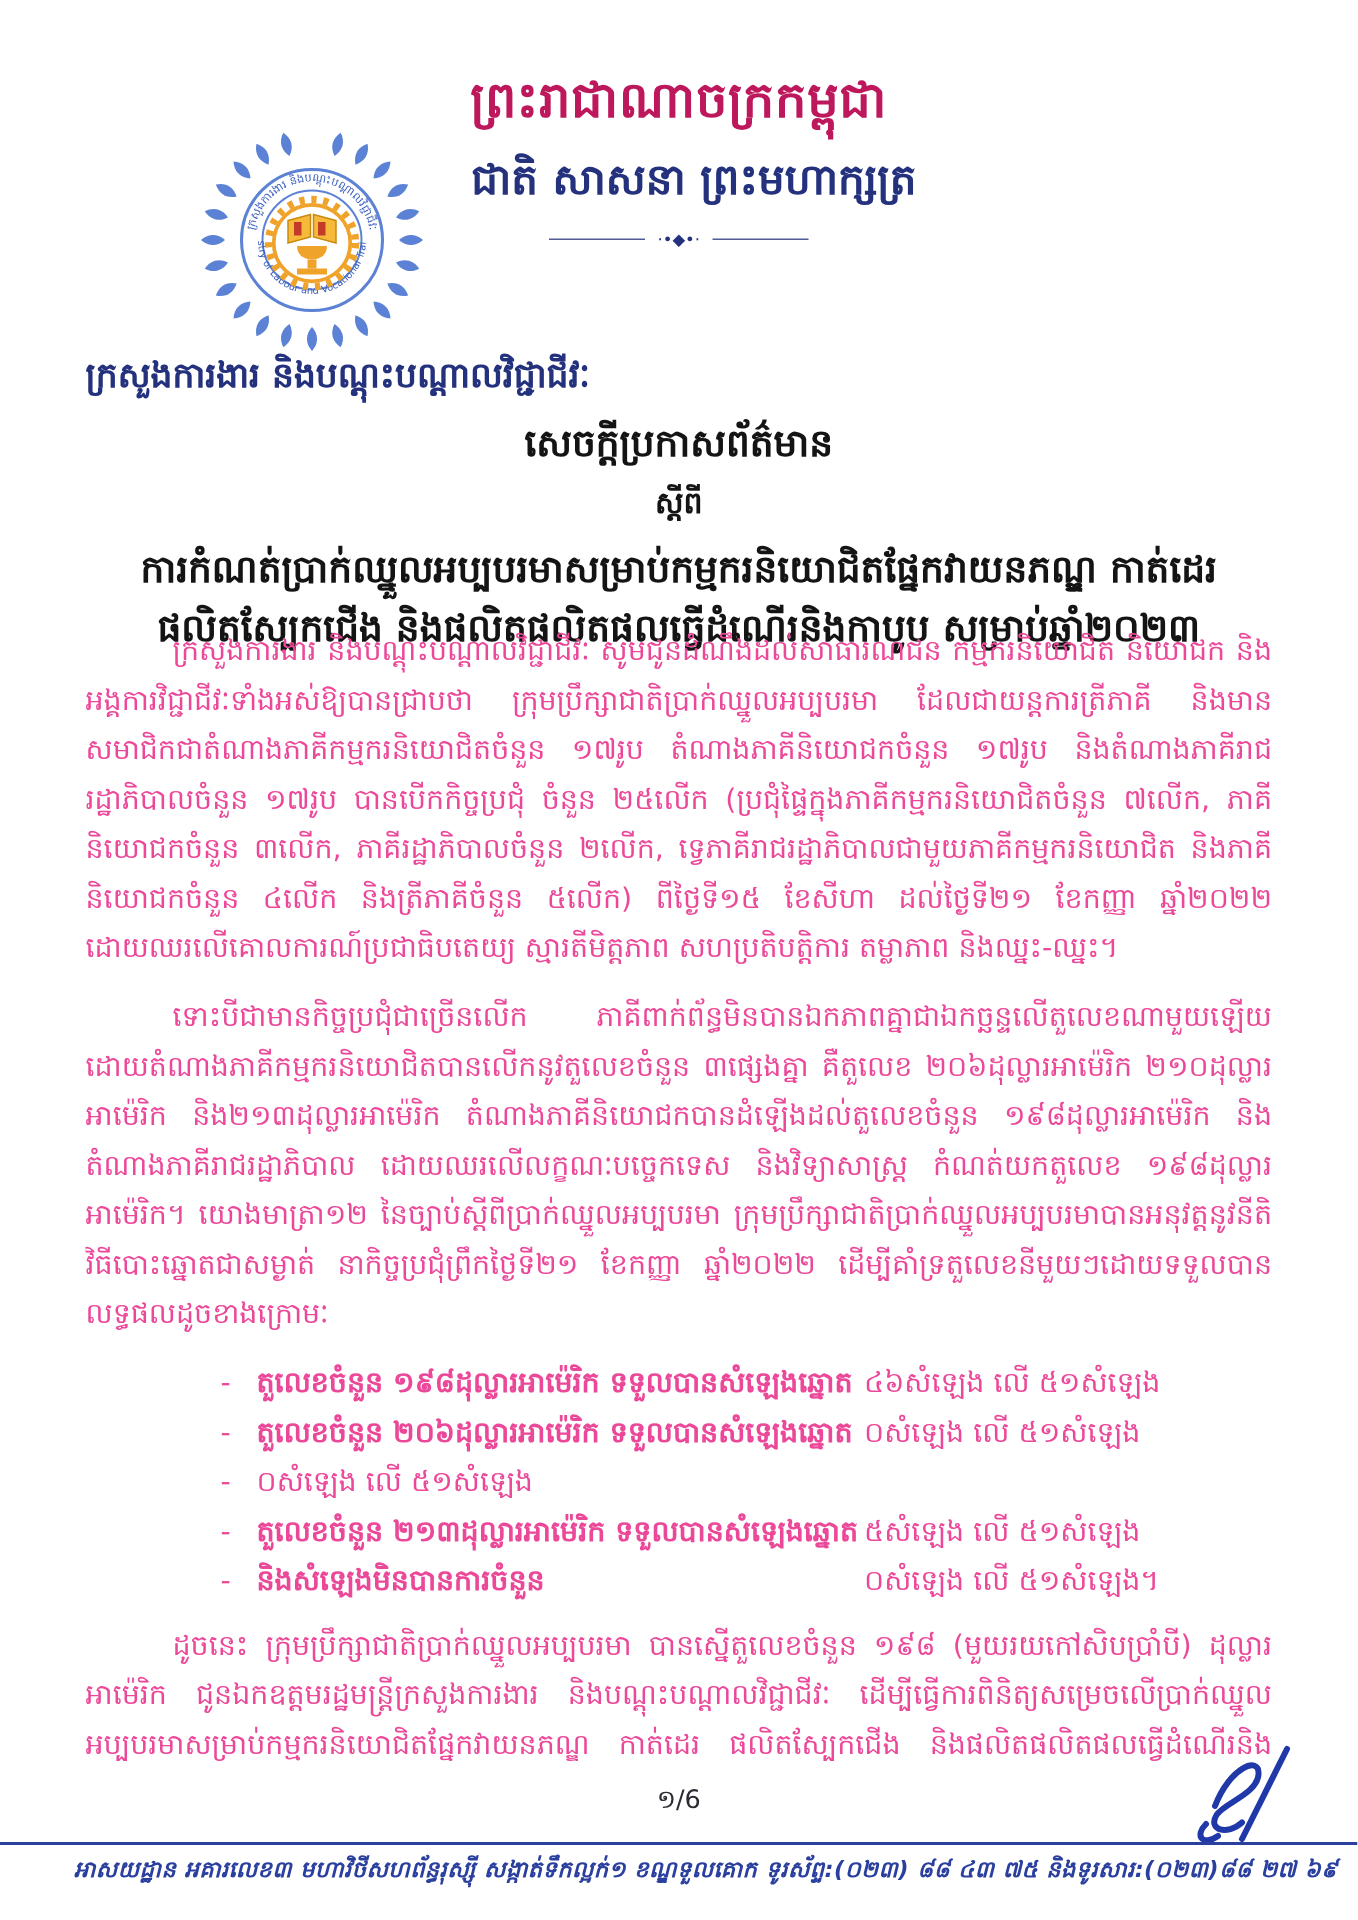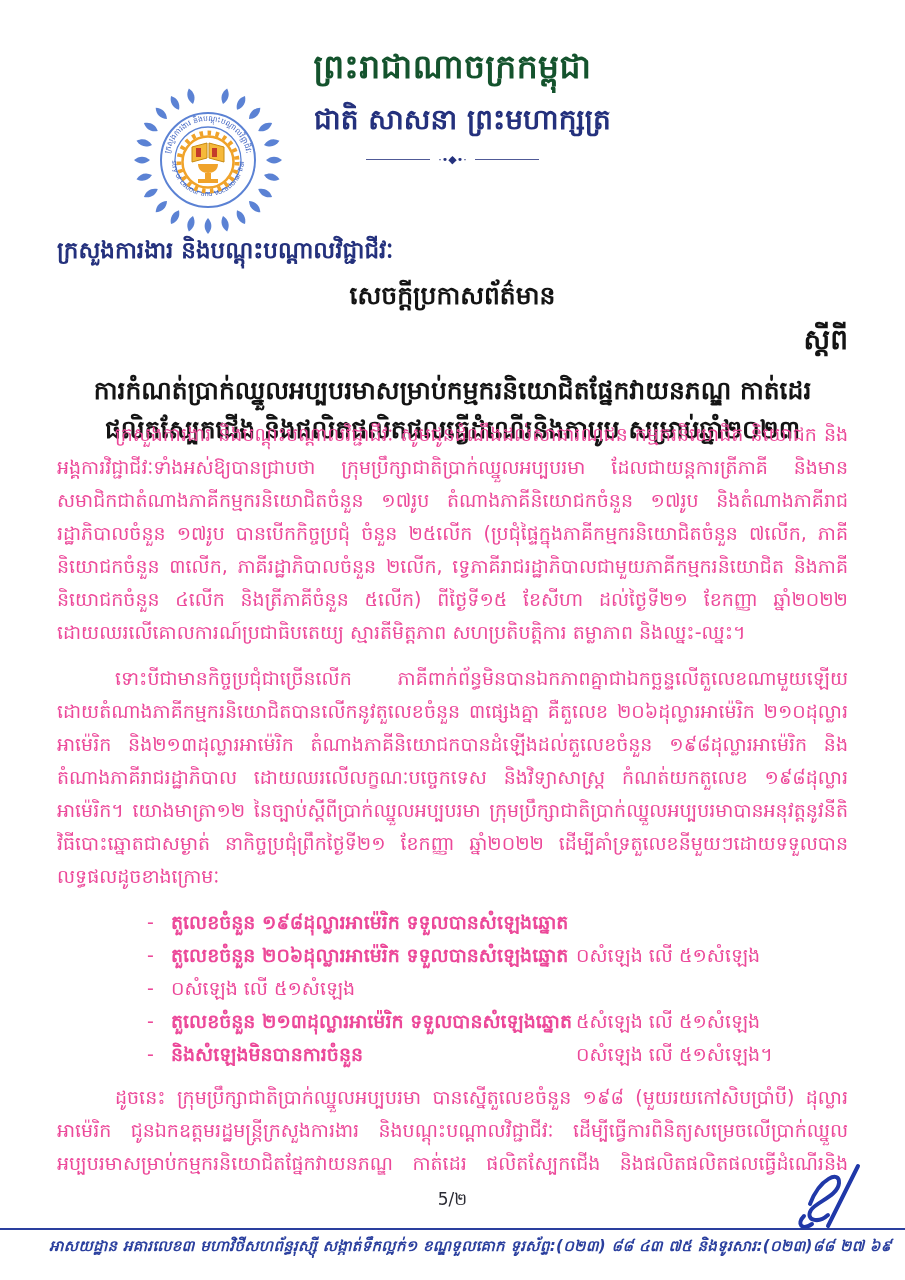--- a/index.html
+++ b/index.html
@@ -5,36 +5,36 @@
   html,body{margin:0;padding:0;}
   body{
     width:905px;height:1280px;position:relative;background:#ffffff;
     font-family:"DejaVu Sans","Liberation Sans",sans-serif;
     color:#1d1d1f;overflow:hidden;
   }
   
   .header{position:absolute;top:0;left:0;width:905px;height:238px;}
   .kingdom-title{
     padding-top:46px;text-align:center;font-size:33px;font-weight:bold;
-    color:#14532d;letter-spacing:.5px;
+    color:#be185d;letter-spacing:.5px;
   }
   .motto{margin-top:8px;text-align:center;font-size:28px;color:#24317d;font-weight:600;padding-left:20px;}
   .divider{
     margin-top:10px;display:flex;align-items:center;justify-content:center;
     gap:8px;color:#24317d;font-size:11px;
   }
   .divider .rule{width:64px;height:1px;background:#24317d;opacity:.8;}
   .logo{position:absolute;left:116px;top:84px;width:184px;height:152px;}
   .ministry-name{
     position:absolute;top:236px;left:57px;font-size:23px;font-weight:bold;color:#24317d;
   }
   
   .headings{position:absolute;top:280px;left:57px;right:57px;text-align:center;color:#141414;}
   .doc-type{font-size:25px;font-weight:bold;}
-  .regarding{font-size:28px;font-weight:bold;margin-top:6px;text-align:right;}
+  .regarding{font-size:20px;font-weight:bold;margin-top:6px;}
   .doc-title{font-size:25px;font-weight:bold;line-height:39px;margin-top:8px;}
   
   .content{
     position:absolute;top:418px;left:57px;right:57px;bottom:98px;overflow:hidden;
     font-size:19px;line-height:33px;text-align:justify;color:#ec4899;
   }
   .para{margin:0 0 13px 0;text-indent:58px;}
   .votes{margin:2px 0 10px 0;}
   .vote-row{display:flex;align-items:baseline;padding-left:90px;line-height:33px;}
   .vote-marker{width:24px;flex:0 0 24px;}
@@ -135,20 +135,21 @@
 </div>
 
 <div class="content">
   <p class="para">ក្រសួងការងារ និងបណ្ដុះបណ្ដាលវិជ្ជាជីវៈ សូមជូនដំណឹងដល់សាធារណជន កម្មករនិយោជិត និយោជក និងអង្គការវិជ្ជាជីវៈទាំងអស់ឱ្យបានជ្រាបថា ក្រុមប្រឹក្សាជាតិប្រាក់ឈ្នួលអប្បបរមា ដែលជាយន្តការត្រីភាគី និងមានសមាជិកជាតំណាងភាគីកម្មករនិយោជិតចំនួន ១៧រូប តំណាងភាគីនិយោជកចំនួន ១៧រូប និងតំណាងភាគីរាជរដ្ឋាភិបាលចំនួន ១៧រូប បានបើកកិច្ចប្រជុំ ចំនួន ២៥លើក (ប្រជុំផ្ទៃក្នុងភាគីកម្មករនិយោជិតចំនួន ៧លើក, ភាគីនិយោជកចំនួន ៣លើក, ភាគីរដ្ឋាភិបាលចំនួន ២លើក, ទ្វេភាគីរាជរដ្ឋាភិបាលជាមួយភាគីកម្មករនិយោជិត និងភាគីនិយោជកចំនួន ៤លើក និងត្រីភាគីចំនួន ៥លើក) ពីថ្ងៃទី១៥ ខែសីហា ដល់ថ្ងៃទី២១ ខែកញ្ញា ឆ្នាំ២០២២ ដោយឈរលើគោលការណ៍ប្រជាធិបតេយ្យ ស្មារតីមិត្តភាព សហប្រតិបត្តិការ តម្លាភាព និងឈ្នះ-ឈ្នះ។</p>
   <p class="para">ទោះបីជាមានកិច្ចប្រជុំជាច្រើនលើក ភាគីពាក់ព័ន្ធមិនបានឯកភាពគ្នាជាឯកច្ឆន្ទលើតួលេខណាមួយឡើយ ដោយតំណាងភាគីកម្មករនិយោជិតបានលើកនូវតួលេខចំនួន ៣ផ្សេងគ្នា គឺតួលេខ ២០៦ដុល្លារអាម៉េរិក ២១០ដុល្លារអាម៉េរិក និង២១៣ដុល្លារអាម៉េរិក តំណាងភាគីនិយោជកបានដំឡើងដល់តួលេខចំនួន ១៩៨ដុល្លារអាម៉េរិក និងតំណាងភាគីរាជរដ្ឋាភិបាល ដោយឈរលើលក្ខណៈបច្ចេកទេស និងវិទ្យាសាស្ត្រ កំណត់យកតួលេខ ១៩៨ដុល្លារអាម៉េរិក។ យោងមាត្រា១២ នៃច្បាប់ស្ដីពីប្រាក់ឈ្នួលអប្បបរមា ក្រុមប្រឹក្សាជាតិប្រាក់ឈ្នួលអប្បបរមាបានអនុវត្តនូវនីតិវិធីបោះឆ្នោតជាសម្ងាត់ នាកិច្ចប្រជុំព្រឹកថ្ងៃទី២១ ខែកញ្ញា ឆ្នាំ២០២២ ដើម្បីគាំទ្រតួលេខនីមួយៗដោយទទួលបានលទ្ធផលដូចខាងក្រោមៈ</p>
 
   <div class="votes">
     <div class="vote-row">
       <span class="vote-marker">-</span>
       <span class="vote-label">តួលេខចំនួន ១៩៨ដុល្លារអាម៉េរិក ទទួលបានសំឡេងឆ្នោត</span>
+      <span class="vote-count">៤៦សំឡេង លើ ៥១សំឡេង</span>
     </div>
     <div class="vote-row">
       <span class="vote-marker">-</span>
       <span class="vote-label">តួលេខចំនួន ២០៦ដុល្លារអាម៉េរិក ទទួលបានសំឡេងឆ្នោត</span>
       <span class="vote-count">០សំឡេង លើ ៥១សំឡេង</span>
     </div>
     <div class="vote-row">
       <span class="vote-marker">-</span>
       <span class="vote-count">០សំឡេង លើ ៥១សំឡេង</span>
     </div>
@@ -160,21 +161,21 @@
     <div class="vote-row">
       <span class="vote-marker">-</span>
       <span class="vote-label">និងសំឡេងមិនបានការចំនួន</span>
       <span class="vote-count">០សំឡេង លើ ៥១សំឡេង។</span>
     </div>
   </div>
 
   <p class="para">ដូចនេះ ក្រុមប្រឹក្សាជាតិប្រាក់ឈ្នួលអប្បបរមា បានស្នើតួលេខចំនួន ១៩៨ (មួយរយកៅសិបប្រាំបី) ដុល្លារអាម៉េរិក ជូនឯកឧត្តមរដ្ឋមន្ត្រីក្រសួងការងារ និងបណ្ដុះបណ្ដាលវិជ្ជាជីវៈ ដើម្បីធ្វើការពិនិត្យសម្រេចលើប្រាក់ឈ្នួលអប្បបរមាសម្រាប់កម្មករនិយោជិតផ្នែកវាយនភណ្ឌ កាត់ដេរ ផលិតស្បែកជើង និងផលិតផលិតផលធ្វើដំណើរនិងកាបូប សម្រាប់ឆ្នាំ២០២៣។</p>
 </div>
 
-<div class="page-number">5/២</div>
+<div class="page-number">១/6</div>
 
 <svg class="signature" viewBox="0 0 112 74">
   <g fill="none" stroke="#2038a8" stroke-width="4" stroke-linecap="round">
     <path d="M28,46 C38,20 58,12 57,25 C56,38 34,44 29,52 C23,62 36,66 46,57"></path>
     <path d="M76,8 L46,68"></path>
     <path d="M22,58 C14,66 20,73 30,66"></path>
   </g>
 </svg>
 
 <div class="footer-rule"></div>

